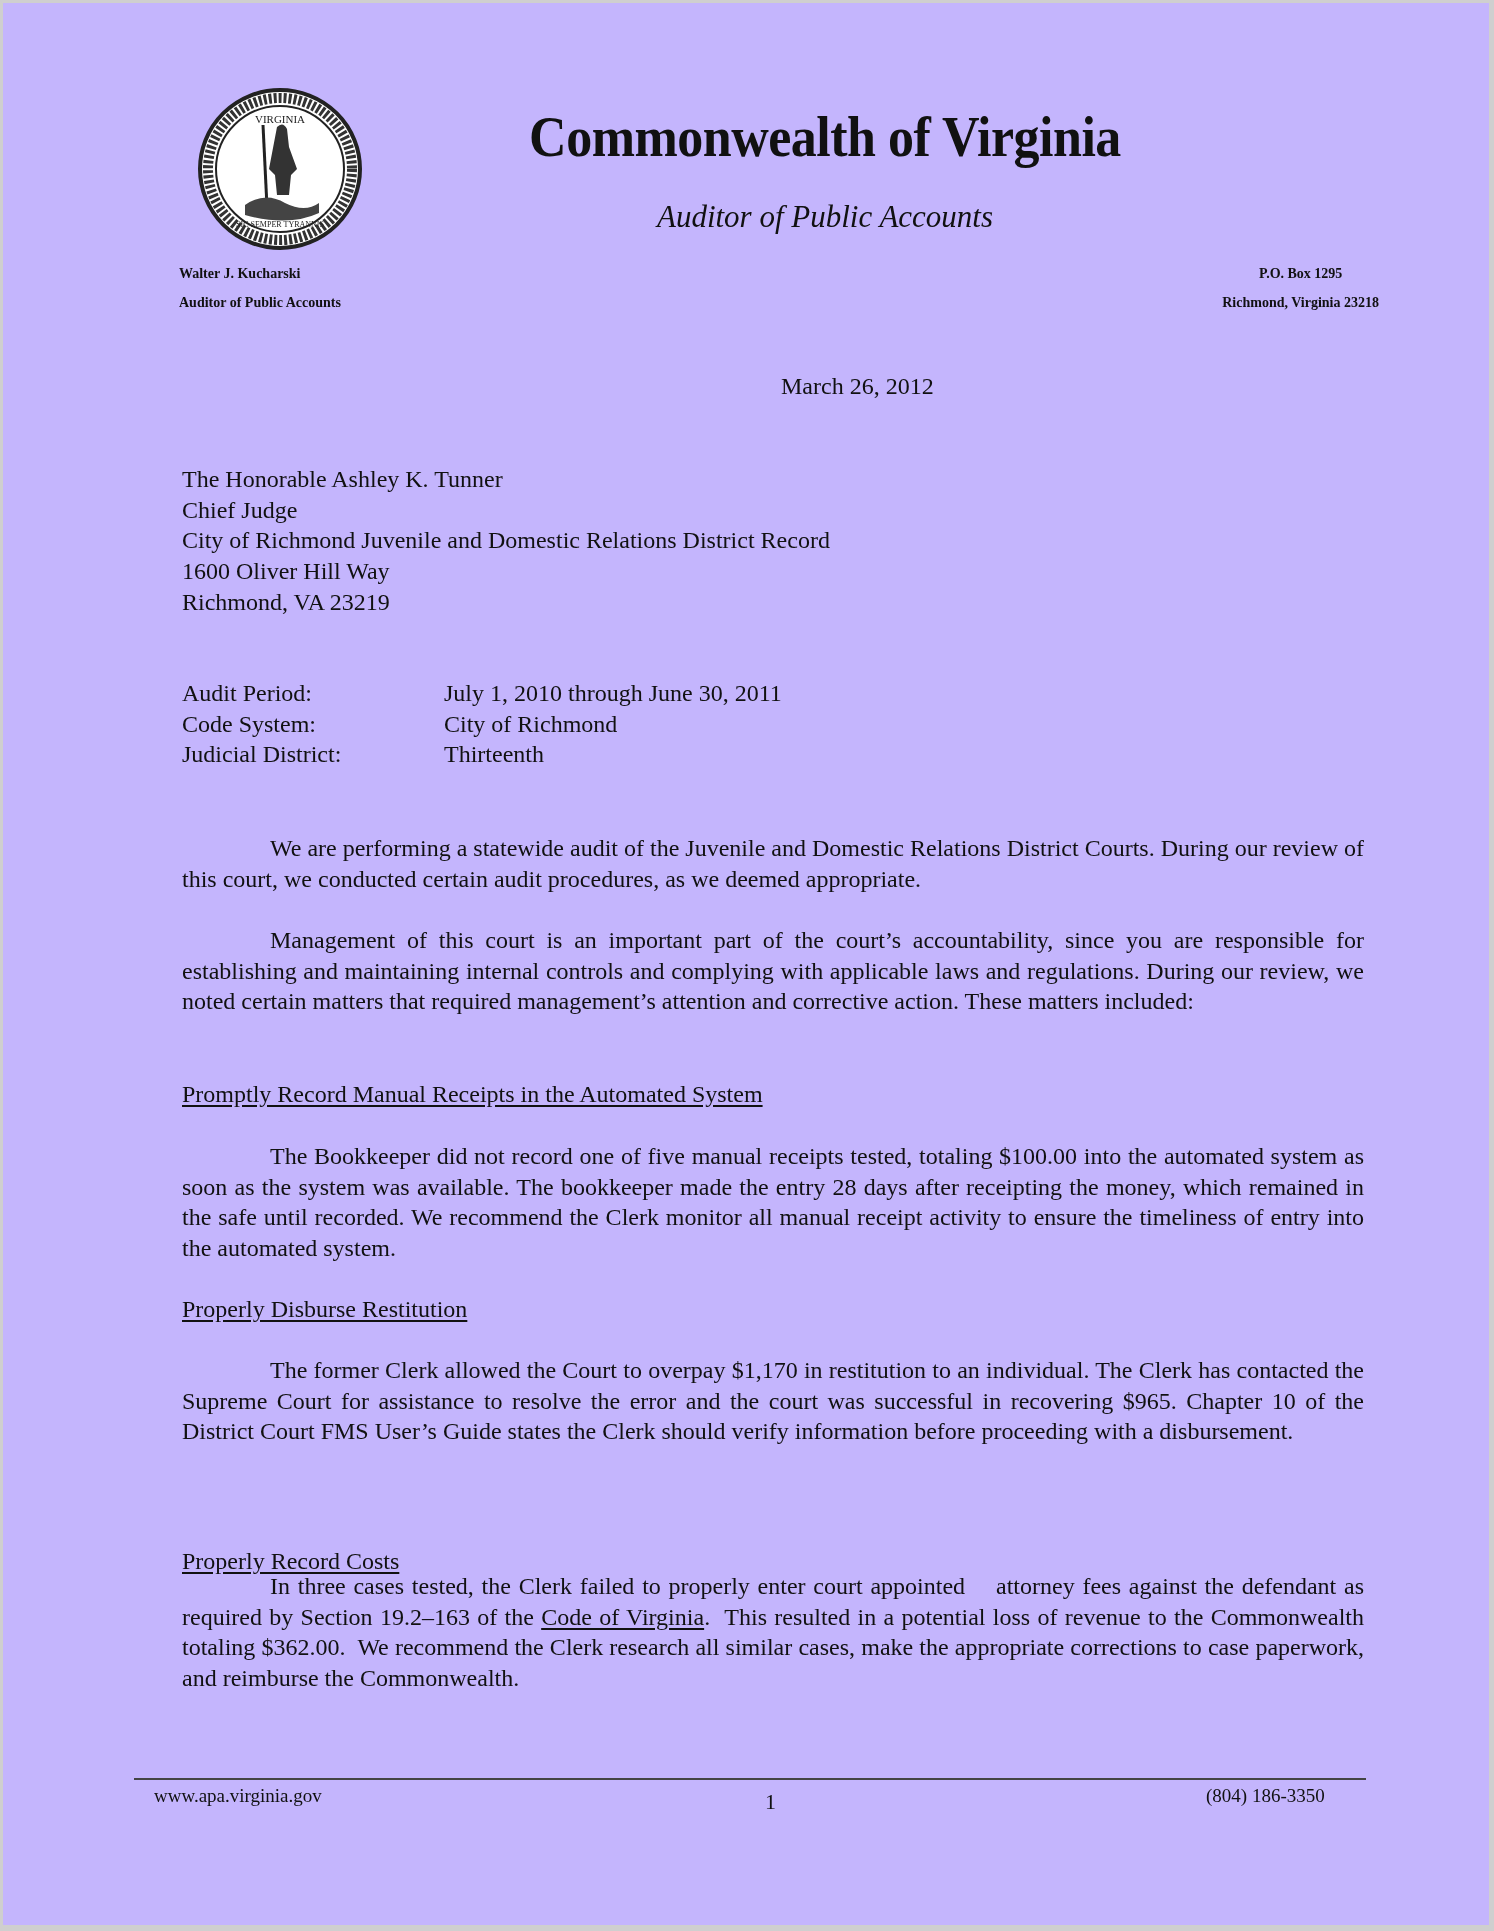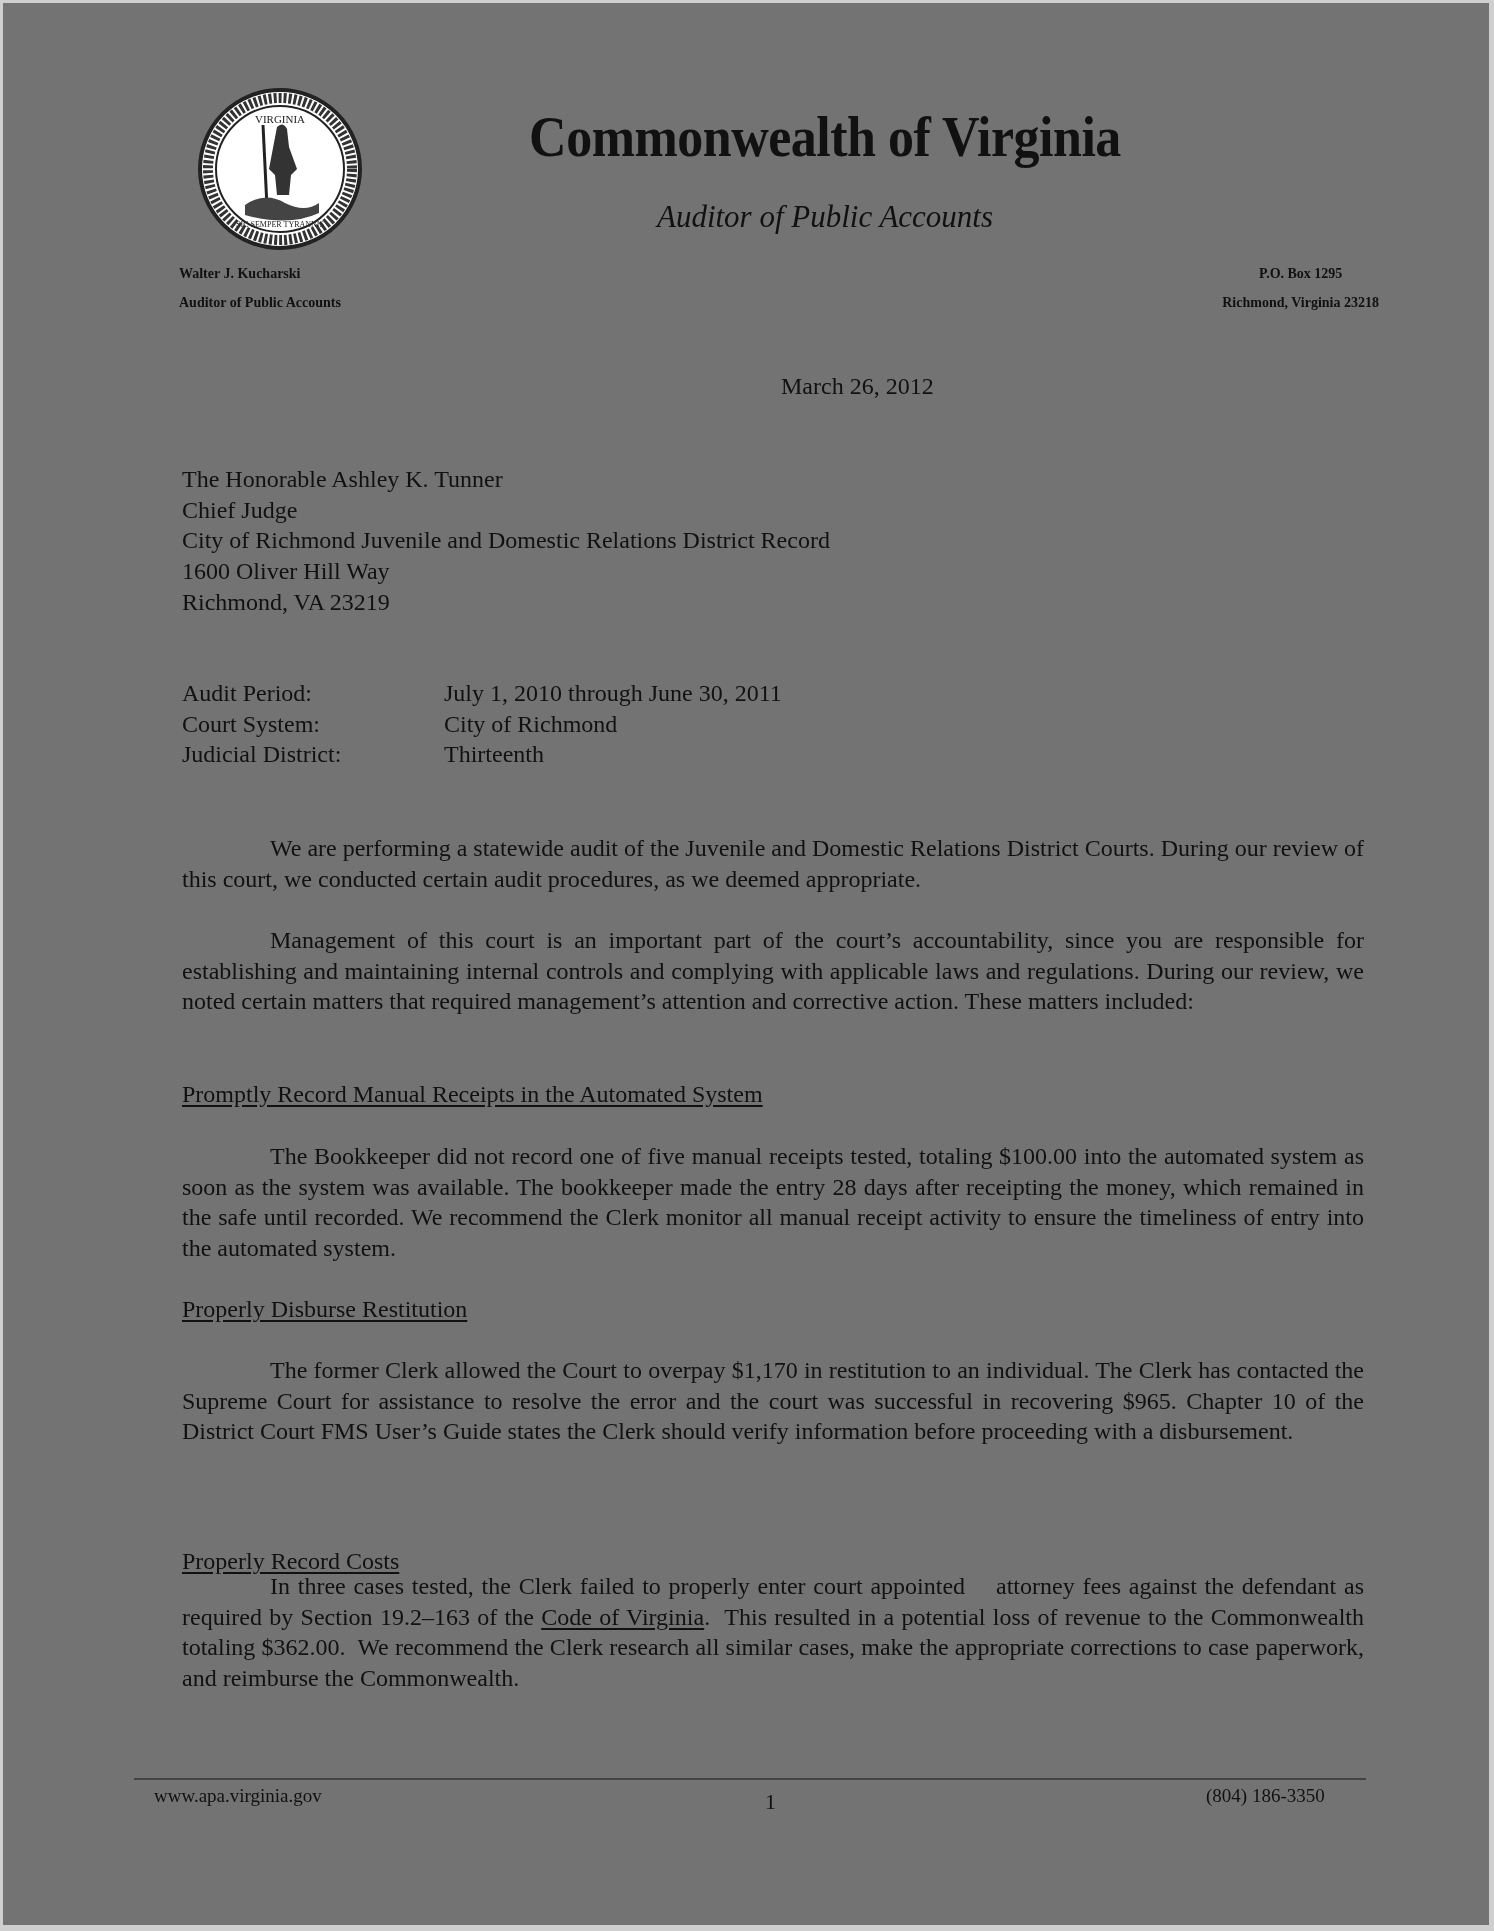--- a/index.html
+++ b/index.html
@@ -1,21 +1,21 @@
 <!DOCTYPE html>
 <html><head>
 <meta charset="utf-8">
 <style>
   html, body { margin:0; padding:0; }
   body {
     width:1494px; height:1931px; background:#cfcfcf; position:relative; overflow:hidden;
     font-family:"Liberation Serif","DejaVu Serif",serif; color:#111;
   }
   .page {
-    position:absolute; left:3px; top:3px; width:1486px; height:1922px; background:#737373;
+    position:absolute; left:3px; top:3px; width:1486px; height:1922px; background:#c4b5fd;
   }
   .abs { position:absolute; white-space:nowrap; }
   .txt { font-size:24px; line-height:30px; }
   .seal { position:absolute; left:194px; top:84px; width:166px; height:164px; }
   .title {
     position:absolute; left:0; width:1494px; top:104px; text-align:center;
     font-family:"Liberation Serif","DejaVu Serif",serif; font-weight:bold;
     font-size:52px; letter-spacing:-0.5px; transform:scaleY(1.1); padding-left:150px; box-sizing:border-box;
   }
   .subtitle {
@@ -66,21 +66,21 @@
   <div class="abs txt" style="left:179px;top:461px;line-height:30.7px;">
     <div>The Honorable Ashley K. Tunner</div>
     <div>Chief Judge</div>
     <div>City of Richmond Juvenile and Domestic Relations District Record</div>
     <div>1600 Oliver Hill Way</div>
     <div>Richmond, VA 23219</div>
   </div>
 
   <div class="abs txt" style="left:179px;top:675px;line-height:30.7px;">
     <div><span style="display:inline-block;width:262px">Audit Period:</span><span>July 1, 2010 through June 30, 2011</span></div>
-    <div><span style="display:inline-block;width:262px">Court System:</span><span>City of Richmond</span></div>
+    <div><span style="display:inline-block;width:262px">Code System:</span><span>City of Richmond</span></div>
     <div><span style="display:inline-block;width:262px">Judicial District:</span><span>Thirteenth</span></div>
   </div>
 
   <div class="para" style="top:830px;">We are performing a statewide audit of the Juvenile and Domestic Relations District Courts.  During our review of this court, we conducted certain audit procedures, as we deemed appropriate.</div>
   <div class="para" style="top:922px;">Management of this court is an important part of the court’s accountability, since you are responsible for establishing and maintaining internal controls and complying with applicable laws and regulations. During our review, we noted certain matters that required management’s attention and corrective action. These matters included:</div>
 
   <div class="abs txt heading" style="left:179px;top:1076px;">Promptly Record Manual Receipts in the Automated System</div>
   <div class="para" style="top:1138px;">The Bookkeeper did not record one of five manual receipts tested, totaling $100.00 into the automated system as soon as the system was available.  The bookkeeper made the entry 28 days after receipting the money, which remained in the safe until recorded.  We recommend the Clerk monitor all manual receipt activity to ensure the timeliness of entry into the automated system.</div>
 
   <div class="abs txt heading" style="left:179px;top:1291px;">Properly Disburse Restitution</div>

